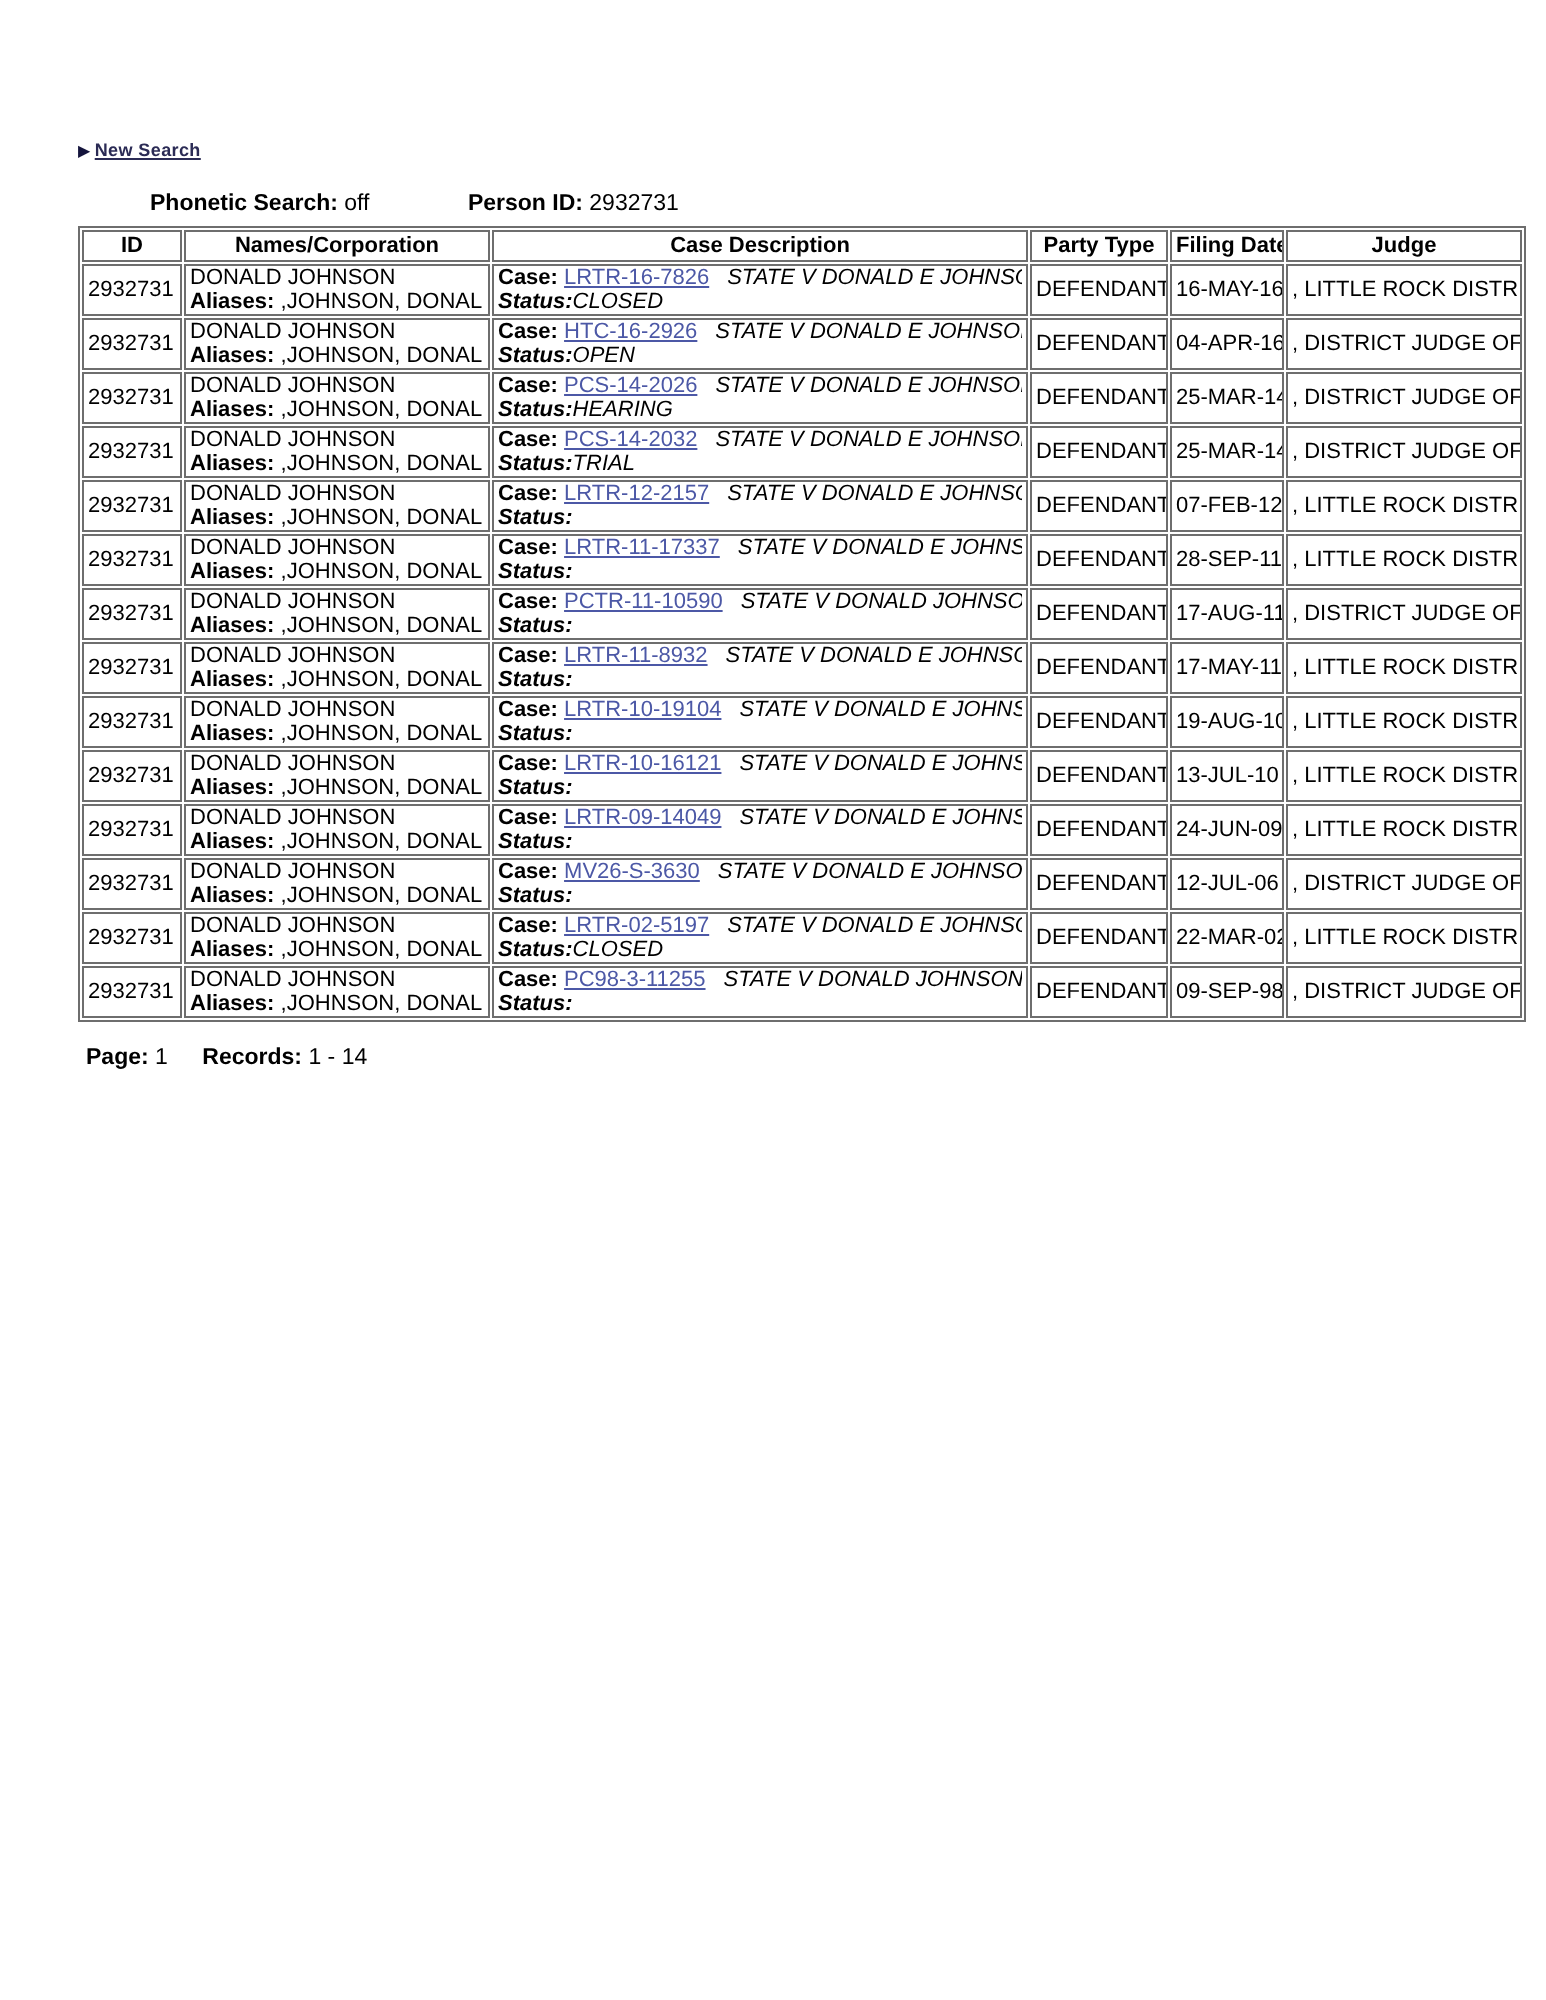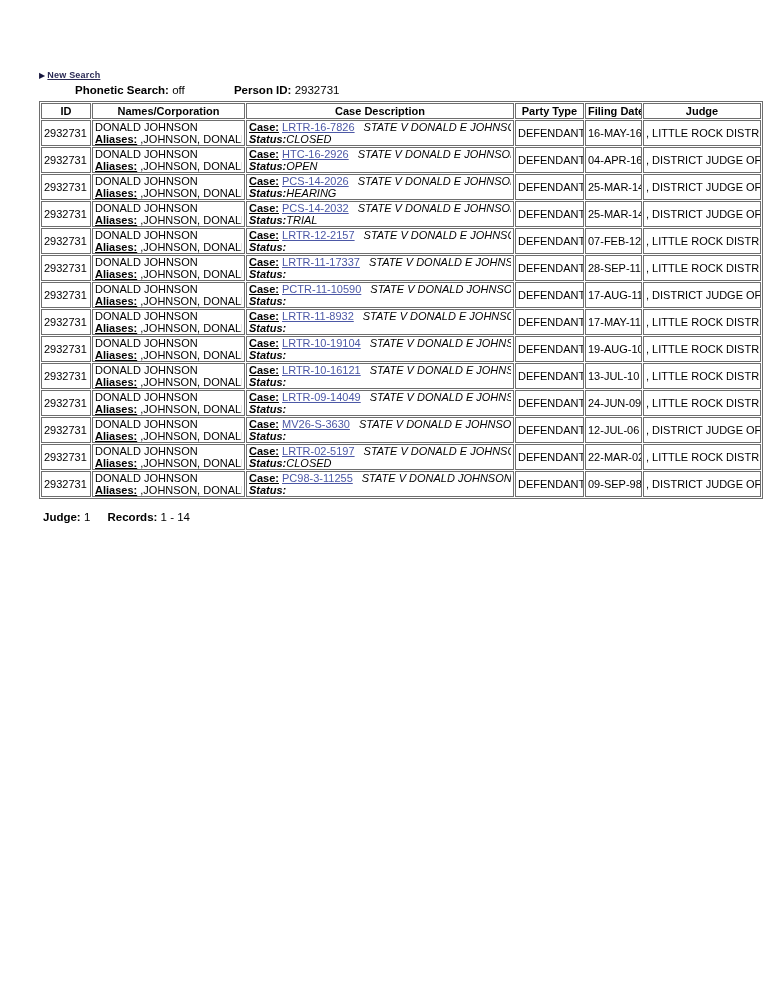--- a/index.html
+++ b/index.html
@@ -15,21 +15,21 @@
     overflow: hidden;
     position: relative;
     background: #ffffff;
   }
   .content {
     padding: 70px 0 0 39px;
   }
   
   .new-search-line {
     font-size: 9px;
-    margin-bottom: 4px;
+    margin-bottom: 16px;
   }
   .new-search-link {
     color: #2b2b55;
     text-decoration: underline;
     cursor: pointer;
     font-weight: bold;
     letter-spacing: 0.2px;
   }
   .tri {
     font-size: 8px;
@@ -66,21 +66,21 @@
     font-weight: bold;
     height: 14px;
     line-height: 14px;
   }
   td.c-id, td.c-party, td.c-filing, td.c-judge {
     vertical-align: middle;
     height: 24px;
   }
   td.c-names, td.c-case { vertical-align: top; height: 24px; }
   .ln { line-height: 12px; height: 12px; white-space: nowrap; overflow: hidden; }
-  .bold { font-weight: bold; text-decoration: underline; }
+  .bold { font-weight: bold; }
   a.case-link {
     color: #4c58a6;
     text-decoration: underline;
     cursor: pointer;
   }
   .case-title {
     font-style: italic;
     margin-left: 9px;
   }
   .status-label { font-weight: bold; font-style: italic; margin-top: 43px; }
@@ -362,20 +362,20 @@
       <div class="ln"><span class="status-label">Status:</span><span class="status-value"></span></div>
     </td>
     <td class="c-party w-party">DEFENDANT</td>
     <td class="c-filing w-filing">09-SEP-98</td>
     <td class="c-judge w-judge">, DISTRICT JUDGE OF</td>
   </tr>
 </tbody>
     </table>
 
     <div class="footer-line">
-      <b>Judge:</b>
+      <b>Page:</b>
       <span>1</span>
       <span class="sep"></span><b>Records:</b>
       <span>1  -  14</span>
     </div>
 
   </div>
 </div>
 
 </body></html>

